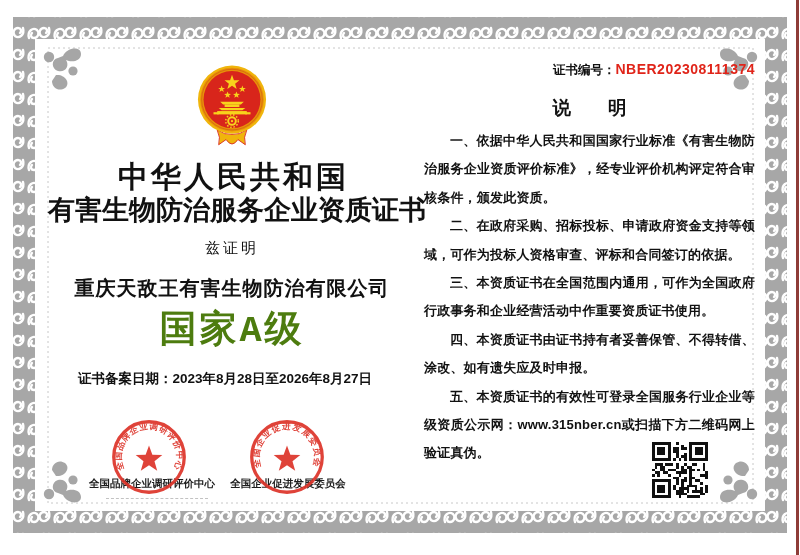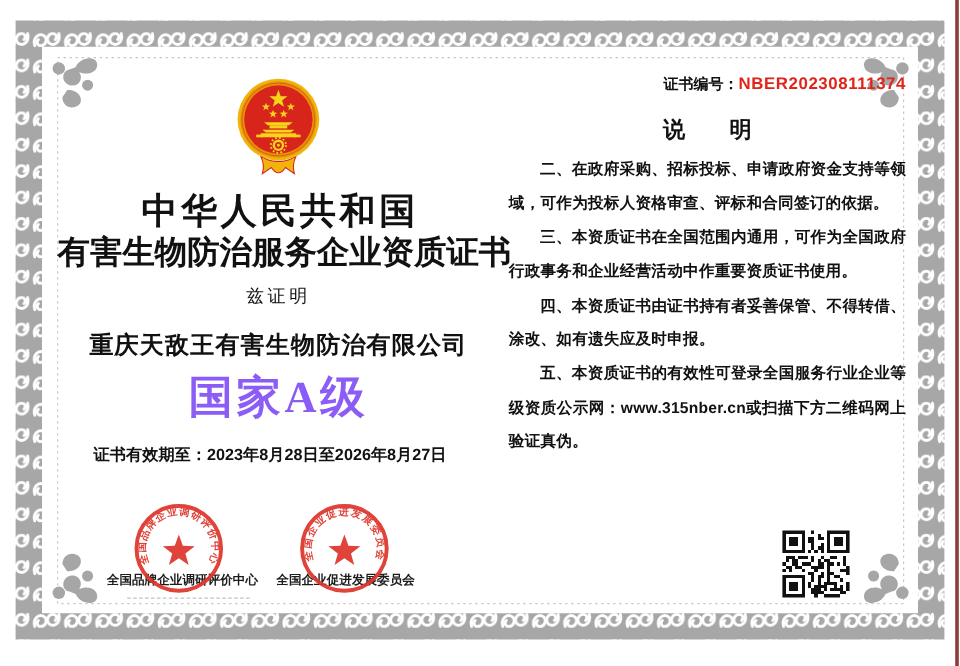--- a/index.html
+++ b/index.html
@@ -9,22 +9,22 @@
   .frame-svg{position:absolute;left:0;top:0;width:800px;height:555px;}
   .edge-line{position:absolute;right:1px;top:0;width:3px;height:555px;background:#8e3c38;}
 
   
   .left-col{position:absolute;left:48px;top:48px;width:368px;height:455px;text-align:center;}
   .emblem{display:block;margin:13px auto 0;width:74px;height:92px;}
   .title1{margin:9px 0 0;font-size:30px;font-weight:bold;letter-spacing:3px;text-indent:3px;line-height:30px;}
   .title2{margin:3px 0 0;font-size:27px;font-weight:bold;line-height:31px;white-space:nowrap;}
   .certify{margin:12px 0 16px;font-size:15px;letter-spacing:3px;font-weight:500;line-height:20px;}
   .company{margin:11px 0 0;font-size:20px;font-weight:bold;letter-spacing:1px;line-height:28px;}
-  .grade{margin:7px 0 0;font-size:37px;font-weight:bold;color:#8b5cf6;letter-spacing:3px;
-         font-family:Liberation Serif, serif;line-height:45px;}
+  .grade{margin:7px 0 0;font-size:37px;font-weight:bold;color:#4d7c0f;letter-spacing:3px;
+         font-family:Liberation Mono, monospace;line-height:45px;}
   .dates{margin:14px 0 0;text-align:left;padding-left:30px;font-size:13.5px;font-weight:bold;line-height:21px;}
   .dates div{white-space:nowrap;}
   .seal{position:absolute;width:82px;height:82px;z-index:2;opacity:.93;}
   .seal1{left:60px;top:368px;}
   .seal2{left:198px;top:368px;}
   .seal-label{position:absolute;top:429px;width:136px;font-size:10.5px;font-weight:bold;color:#1c1c1c;
               z-index:1;text-align:center;white-space:nowrap;}
   .seal-label1{left:36px;}
   .seal-label2{left:172px;}
   .sig-line{position:absolute;left:58px;top:450px;width:102px;border-top:1px dashed #c2c2c2;}
@@ -100,21 +100,21 @@
       <circle cx="50" cy="52" r="41" fill="none" stroke="#c23a1d" stroke-width="1" opacity=".55"></circle>
     </svg>
 
     <div class="title1">中华人民共和国</div>
     <div class="title2">有害生物防治服务企业资质证书</div>
     <div class="certify">兹证明</div>
     <div class="company">重庆天敌王有害生物防治有限公司</div>
     <div class="grade">国家A级</div>
 
     <div class="dates">
-      <div>证书有效期至：2023年8月28日至2026年8月27日</div>
+      <div>证书备案日期：2023年8月28日至2026年8月27日</div>
     </div>
 
     <svg class="seal seal1" viewBox="0 0 100 100" xmlns="http://www.w3.org/2000/svg">
       <defs>
           <path id="sealArcA" d="M22.2 69.5 A34 34 0 1 1 77.8 69.5" fill="none"></path>
         </defs>
       <circle cx="50" cy="50" r="43" fill="none" stroke="#dd352b" stroke-width="4"></circle>
       <polygon fill="#dd352b" points="50,36 54.1,47.3 66.2,47.7 56.7,55.2 60,66.8 50,60 40,66.8 43.3,55.2 33.8,47.7 45.9,47.3"></polygon>
       <text font-size="10.5" font-weight="bold" fill="#dd352b" letter-spacing="1">
         <textPath href="#sealArcA" startOffset="50%" text-anchor="middle">全国品牌企业调研评价中心</textPath>
@@ -138,20 +138,21 @@
 
   <div class="right-col">
 
     <div class="cert-no">
       <span>证书编号：</span><span class="num">NBER202308111374</span>
     </div>
 
     <div class="heading">说　　明</div>
 
     <div class="paras">
+      <p>一、依据中华人民共和国国家行业标准《有害生物防治服务企业资质评价标准》，经专业评价机构评定符合审核条件，颁发此资质。</p>
       <p>二、在政府采购、招标投标、申请政府资金支持等领域，可作为投标人资格审查、评标和合同签订的依据。</p>
       <p>三、本资质证书在全国范围内通用，可作为全国政府行政事务和企业经营活动中作重要资质证书使用。</p>
       <p>四、本资质证书由证书持有者妥善保管、不得转借、涂改、如有遗失应及时申报。</p>
       <p>五、本资质证书的有效性可登录全国服务行业企业等级资质公示网：www.315nber.cn或扫描下方二维码网上验证真伪。</p>
     </div>
 
     <svg id="qr" class="qr" viewBox="0 0 21 21" fill="#111" shape-rendering="crispEdges" xmlns="http://www.w3.org/2000/svg">
         <rect x="0" y="0" width="1" height="1"></rect>
         <rect x="1" y="0" width="1" height="1"></rect>
         <rect x="2" y="0" width="1" height="1"></rect>

